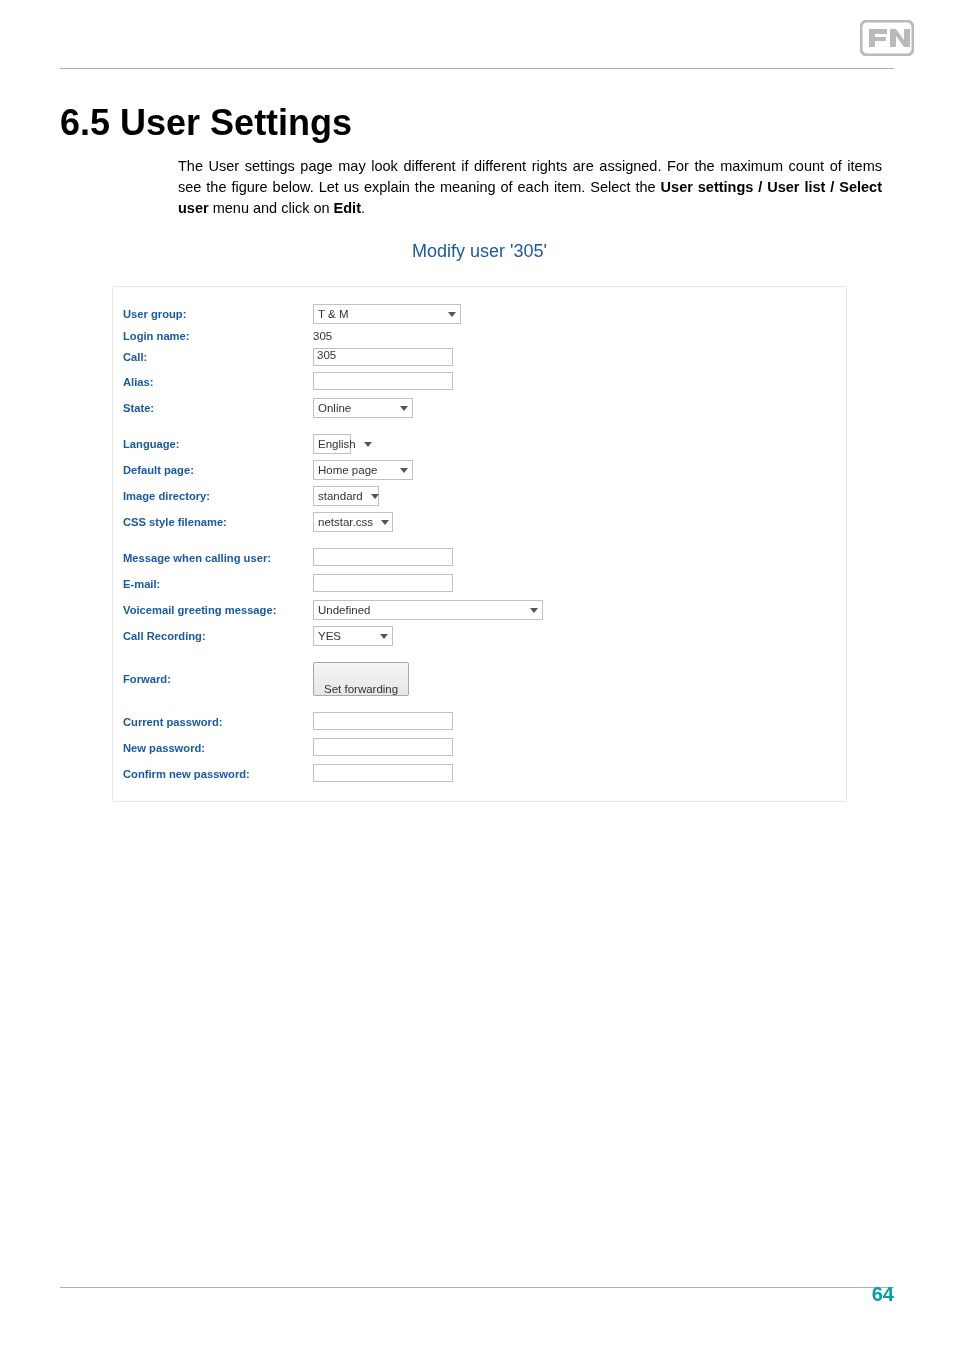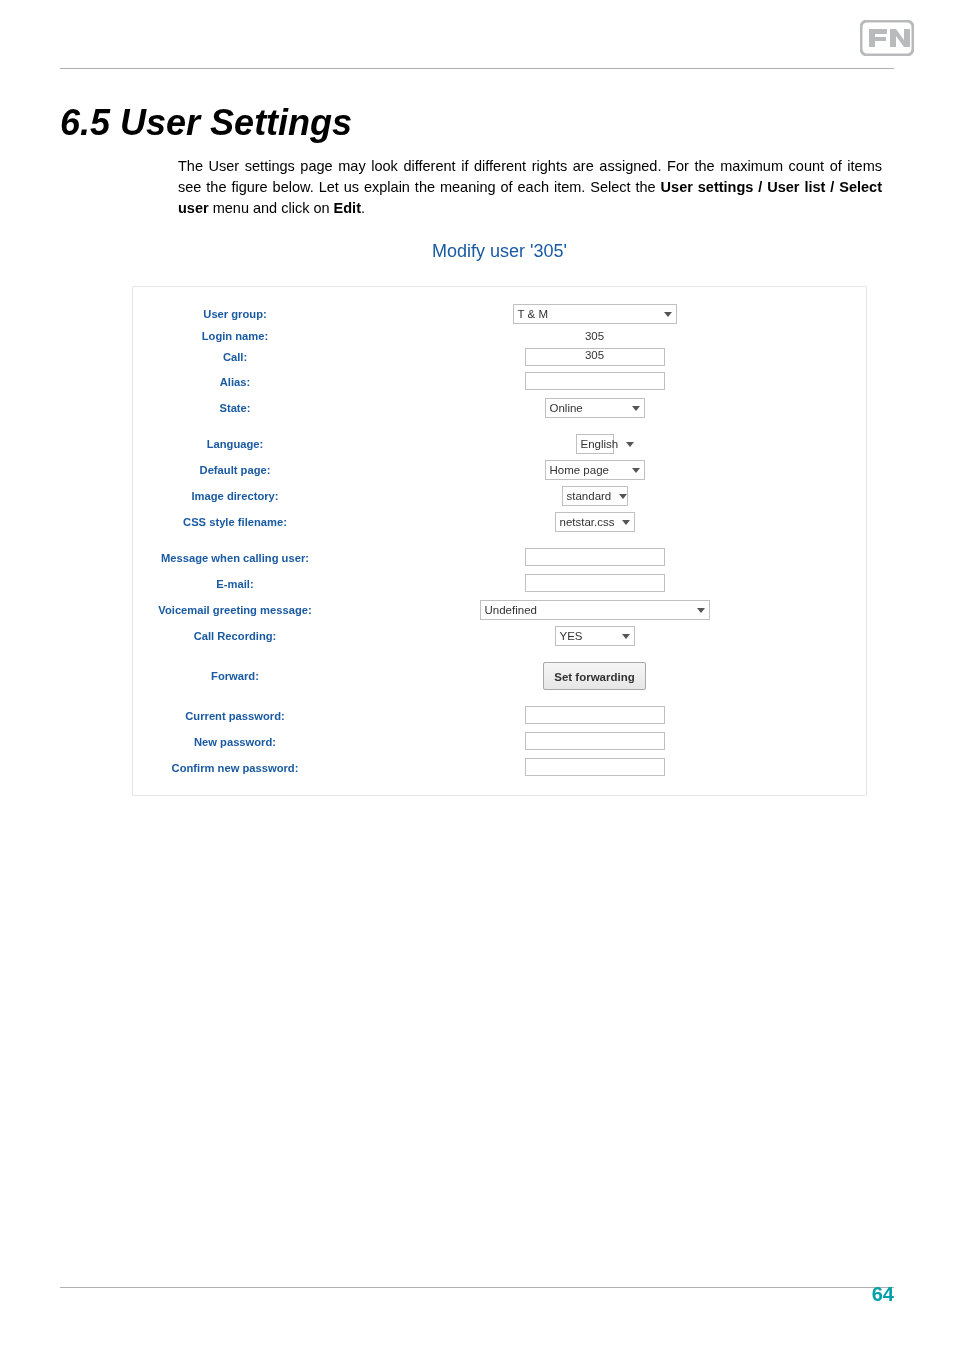--- a/index.html
+++ b/index.html
@@ -2,34 +2,34 @@
 <html><head>
 <meta charset="utf-8">
 <style>
   * { box-sizing: border-box; margin: 0; padding: 0; }
   html, body { width: 954px; background: #fff; font-family: Verdana, Arial, sans-serif; color: #000; }
   .page { width: 954px; min-height: 1350px; padding: 48px 60px 40px 60px; position: relative; }
   .logo { position: absolute; top: 20px; right: 40px; }
   .logo svg { display: block; }
   .top-rule { position: absolute; top: 68px; left: 60px; right: 60px; border-top: 1px solid #b0b0b0; height: 0; }
   .content { margin-top: 54px; }
-  h1 { font-family: Arial, Helvetica, sans-serif; font-size: 36px; font-weight: bold; margin-bottom: 12px; font-style: italic; }
+  h1 { font-family: Arial, Helvetica, sans-serif; font-size: 36px; font-weight: bold; margin-bottom: 12px; }
   .intro { margin-left: 118px; margin-right: 12px; font-family: Verdana, Arial, sans-serif; font-size: 14.5px; line-height: 1.45; text-align: justify; }
-  .figure { margin-top: 22px; margin-left: 72px; width: 735px; }
+  .figure { margin-top: 22px; margin-left: 52px; width: 735px; }
   .fig-title { text-align: center; font-family: "Trebuchet MS", Verdana, sans-serif; font-size: 18px; color: #1a5aa2; margin-bottom: 24px; }
   .panel { border: 1px solid #e6e6e6; border-radius: 2px; padding: 14px 10px 14px 10px; font-size: 11.5px; }
-  .panel table { border-collapse: collapse; width: 100%; text-align: center; }
+  .panel table { border-collapse: collapse; width: 100%; }
   .panel td { padding: 3px 0; vertical-align: middle; }
   .panel td.lbl { color: #1a5aa2; font-weight: bold; width: 190px; padding-right: 6px; font-size: 11.2px; }
   .panel td.val { }
   .panel .gap td { height: 10px; padding: 0; }
   .fakeselect { display: inline-flex; align-items: center; justify-content: space-between; border: 1px solid #c0c0c0; background: #fff; height: 20px; font-size: 11.5px; padding: 0 4px 0 4px; color: #333; }
   .fakeselect .arrow { margin-left: 8px; width: 0; height: 0; border-left: 4px solid transparent; border-right: 4px solid transparent; border-top: 5px solid #555; }
   .fakeinput { display: inline-block; border: 1px solid #c0c0c0; background: #fff; height: 18px; font-size: 11.5px; padding: 0 3px; color: #333; }
-  .fakebutton { display: inline-block; border: 1px solid #a8a8a8; background: linear-gradient(#f6f6f6,#e6e6e6); height: 28px; line-height: 20px; font-size: 11.5px; padding: 4px 10px; color: #333; border-radius: 2px; font-weight: bold; }
+  .fakebutton { display: inline-block; border: 1px solid #a8a8a8; background: linear-gradient(#f6f6f6,#e6e6e6); height: 28px; line-height: 20px; font-size: 11.5px; padding: 16px 10px; color: #333; border-radius: 2px; }
   .page-num { position: absolute; bottom: 44px; right: 60px; color: #00a0aa; font-family: Verdana, sans-serif; font-size: 20px; font-weight: bold; }
   .bottom-rule { position: absolute; bottom: 62px; left: 60px; right: 60px; border-top: 1px solid #b0b0b0; height: 0; }
 </style>
 </head>
 <body>
 
 <div class="page">
 
   <div class="logo">
     <svg width="54" height="36" viewBox="0 0 54 36">
@@ -50,21 +50,21 @@
     </p>
 
     <div class="figure">
       <div class="fig-title">Modify user '305'</div>
 
       <div class="panel">
         <table>
           <tbody>
               <tr>
             <td class="lbl">User group:</td>
-            <td class="val"><span class="fakeselect" style="width:164px">
+            <td class="val"><span class="fakeselect" style="width:148px">
                     <span>T &amp; M</span>
                     <span class="arrow"></span>
                   </span></td>
           </tr>
           <tr>
             <td class="lbl">Login name:</td>
             <td class="val"><span style="color:#333;">305</span></td>
           </tr>
           <tr>
             <td class="lbl">Call:</td>

